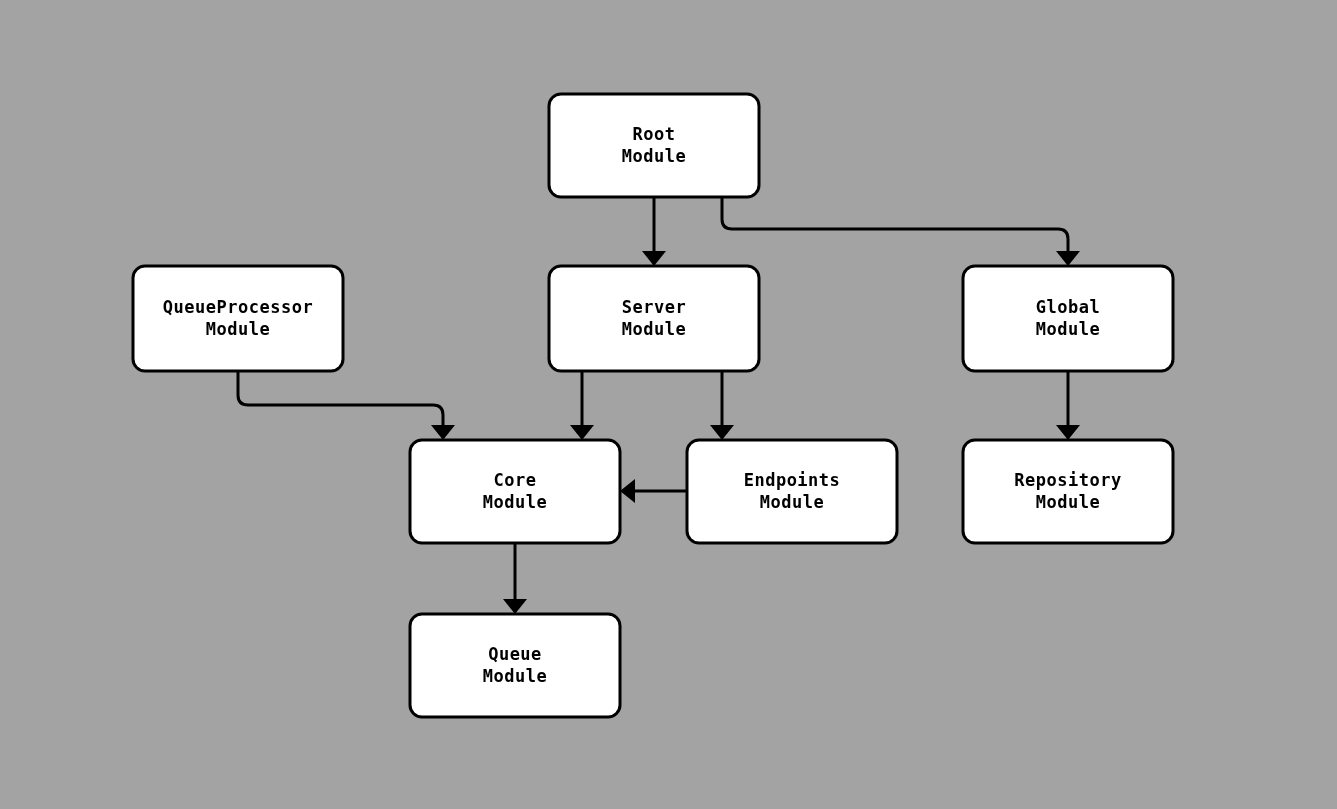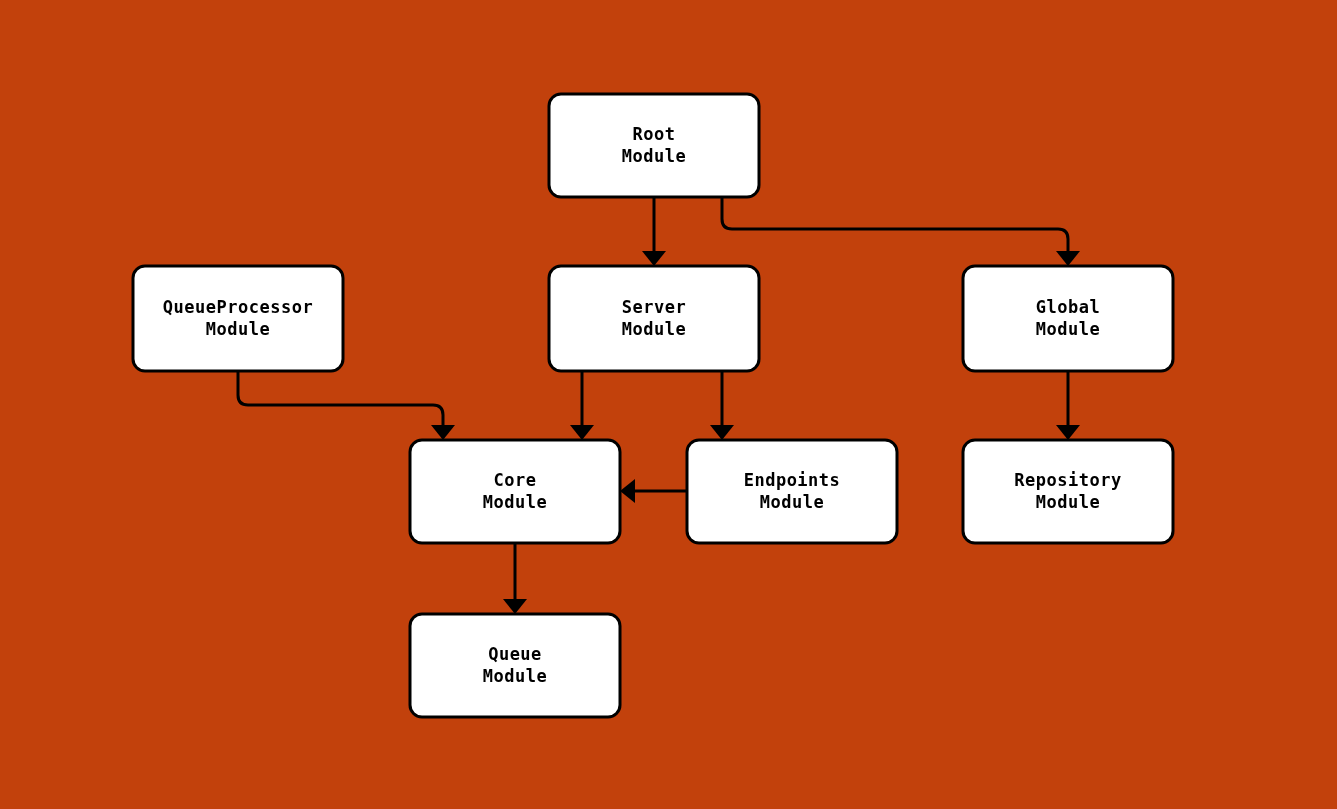--- a/index.html
+++ b/index.html
@@ -11,21 +11,21 @@
   body {
     width: 1337px;
     height: 809px;
     font-family: "DejaVu Sans Mono", "Liberation Mono", monospace;
     overflow: hidden;
   }
   #diagram-root {
     position: relative;
     width: 1337px;
     height: 809px;
-    background: #c2410c;
+    background: #a3a3a3;
     text-align: right;
   }
   svg#diagram-svg {
     display: block;
     width: 1337px;
     height: 809px;
   }
   .node-box {
     fill: #ffffff;
     stroke: #000000;

